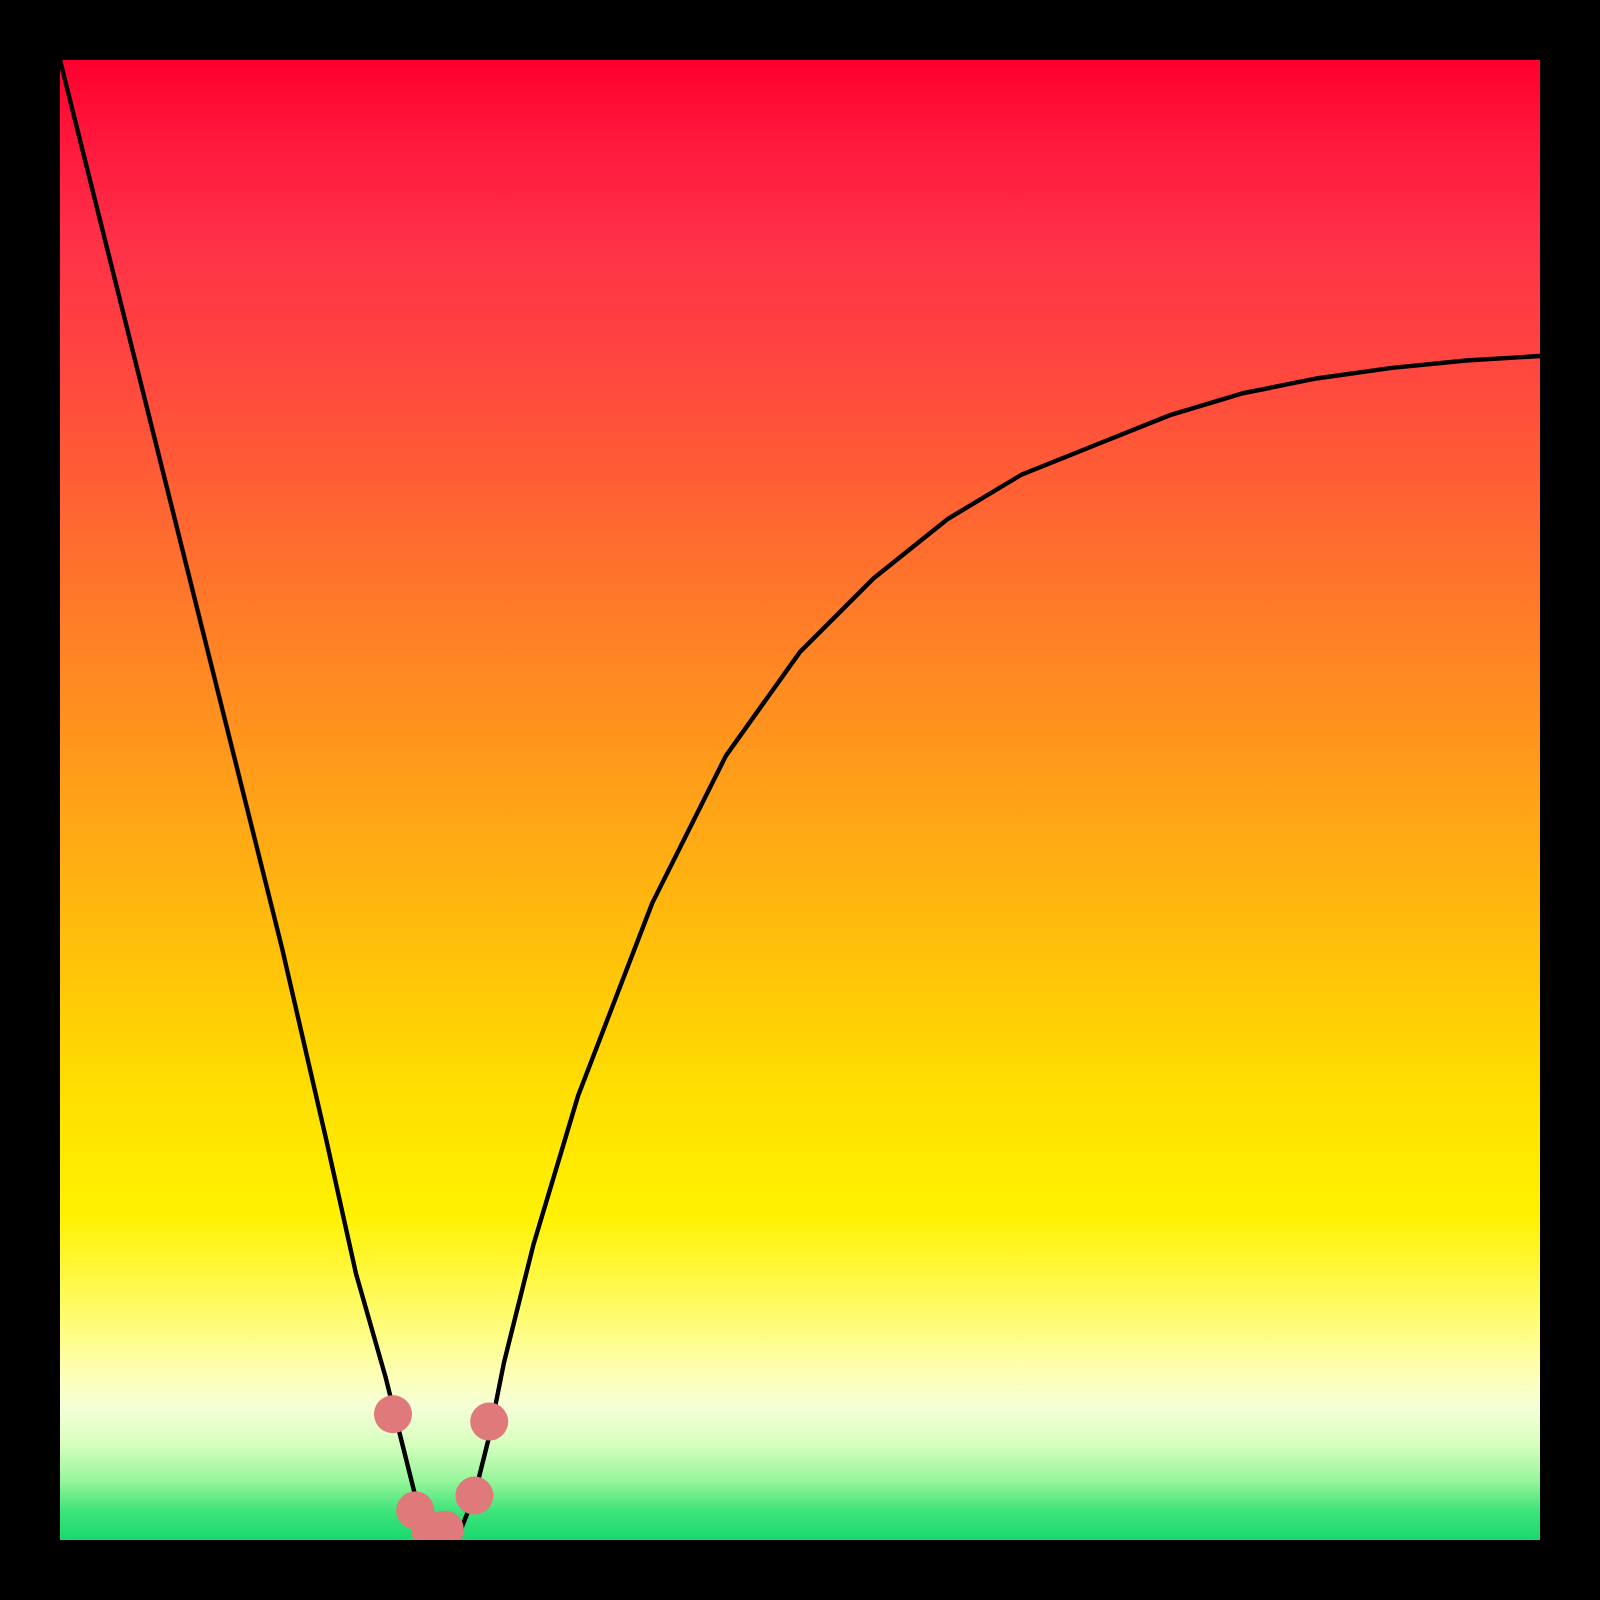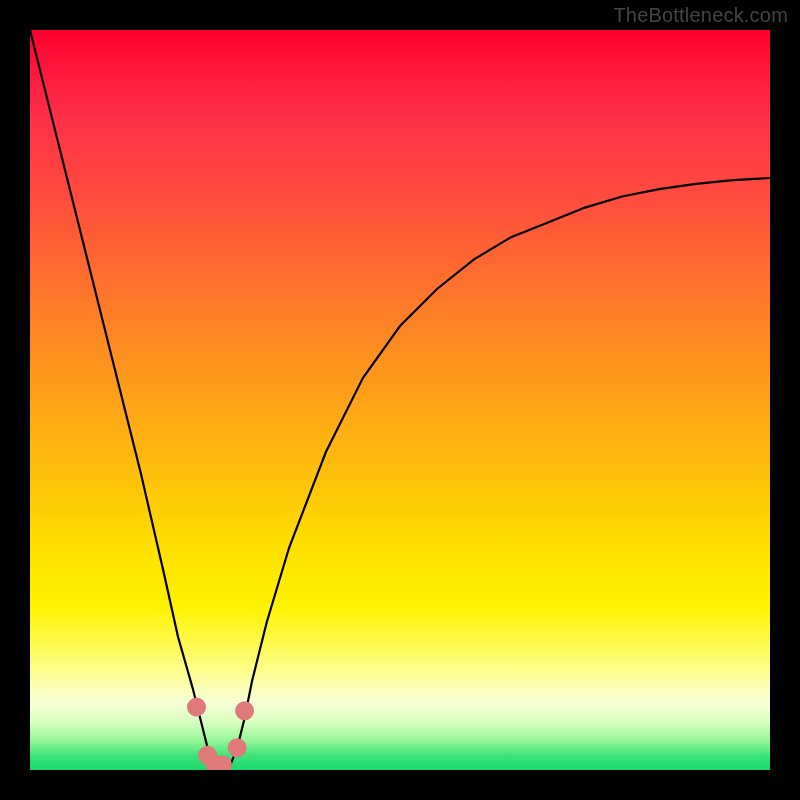--- a/index.html
+++ b/index.html
@@ -62,21 +62,20 @@
     left: 30px;
     width: 740px;
     height: 740px;
     z-index: 3;
   }
 </style>
 </head>
 <body>
 
 <div class="frame">
-  <div class="watermark">TheBottleneck.com</div>
 
   <div class="plot-area"></div>
 
   <svg class="overlay" viewBox="0 0 740 740" preserveAspectRatio="none">
     <path id="curve-path" fill="none" stroke="#000000" stroke-width="2.2" d="M0.00 0.00 L37.00 148.00 L74.00 296.00 L111.00 444.00 L133.20 540.20 L148.00 606.80 L162.80 658.60 L170.20 688.20 L177.60 717.80 L185.00 736.30 L192.40 736.30 L199.80 736.30 L207.20 717.80 L214.60 688.20 L222.00 651.20 L236.80 592.00 L259.00 518.00 L296.00 421.80 L333.00 347.80 L370.00 296.00 L407.00 259.00 L444.00 229.40 L481.00 207.20 L518.00 192.40 L555.00 177.60 L592.00 166.50 L629.00 159.10 L666.00 153.92 L703.00 150.22 L740.00 148.00"></path>
     <g id="markers-group">
         <circle cx="166.50" cy="677.10" r="9.5" fill="#e07a7a"></circle>
         <circle cx="177.60" cy="725.20" r="9.5" fill="#e07a7a"></circle>
         <circle cx="185.00" cy="734.82" r="9.5" fill="#e07a7a"></circle>
         <circle cx="192.40" cy="734.82" r="9.5" fill="#e07a7a"></circle>

